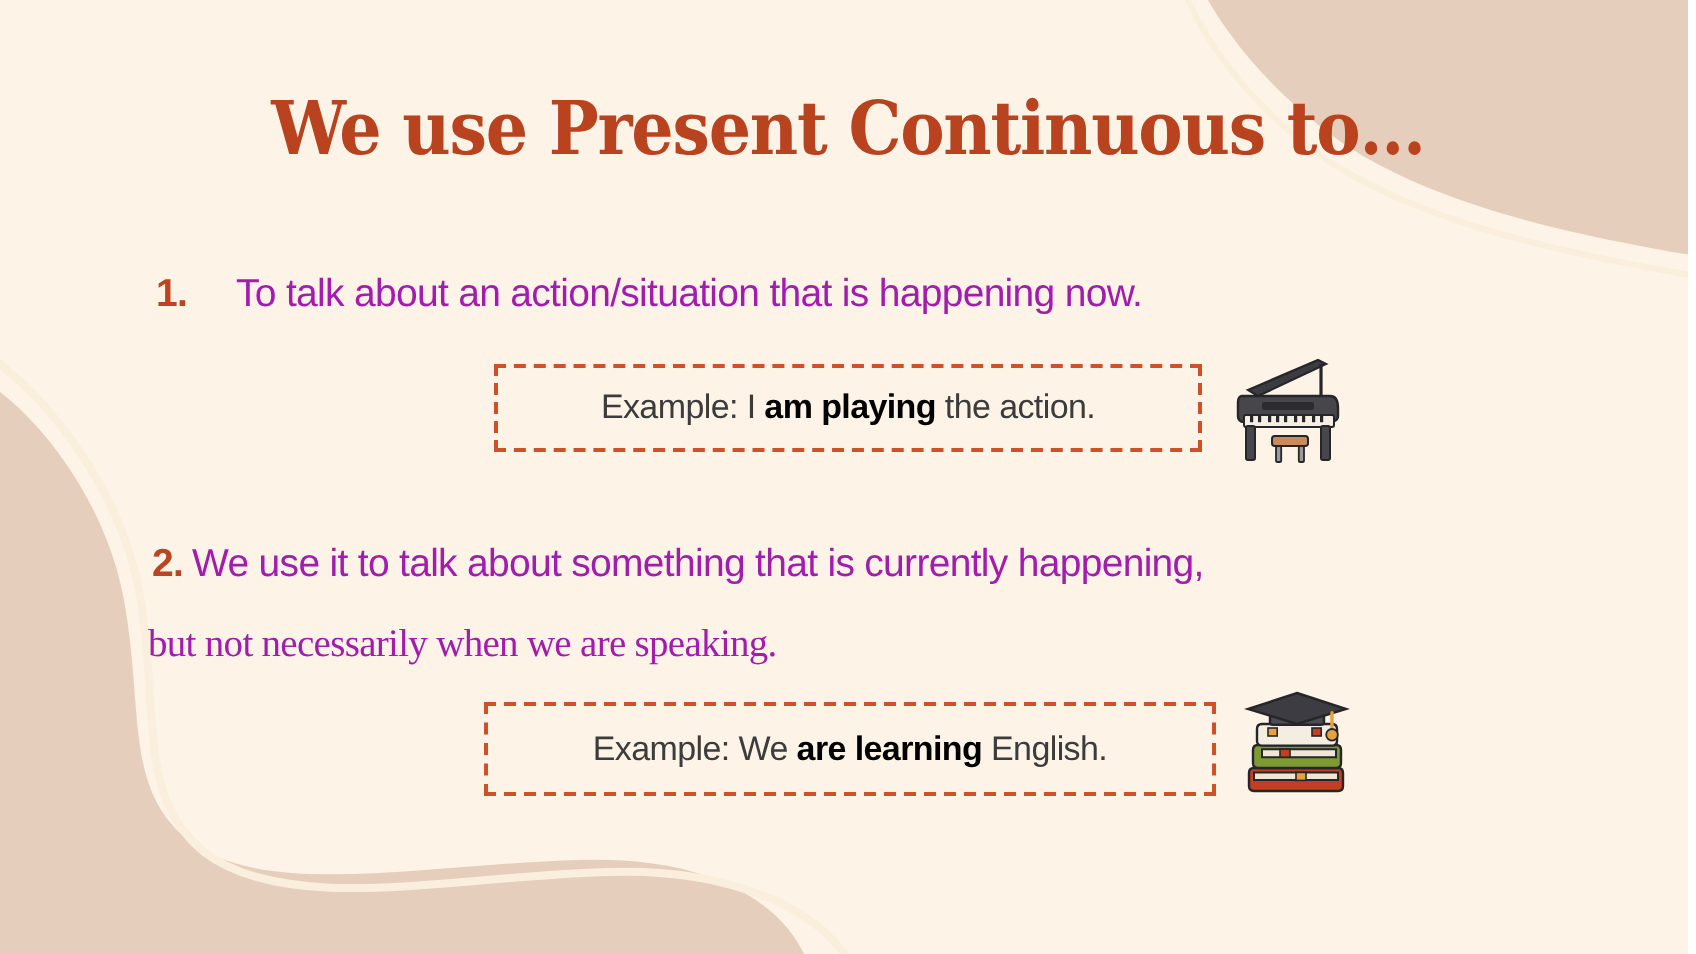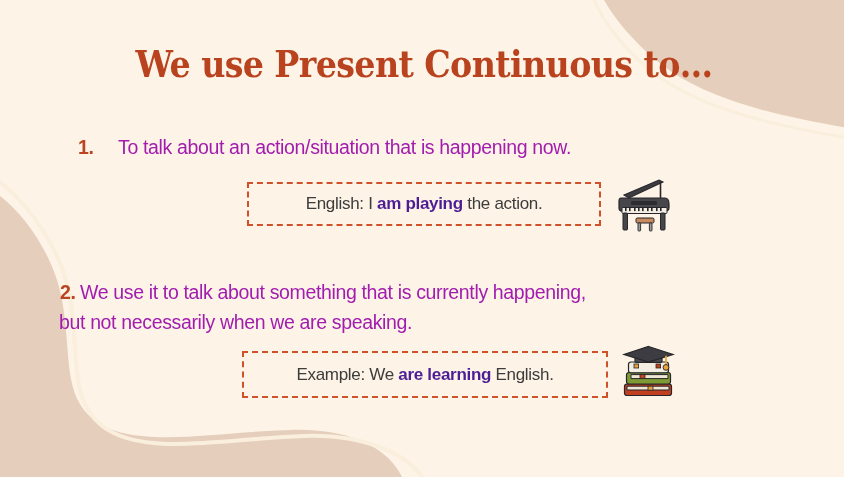--- a/index.html
+++ b/index.html
@@ -82,48 +82,48 @@
     align-items: baseline;
   }
   #item-1-num {
     width: 40px;
     flex: none;
   }
 
   
   #item-2 {
     position: absolute;
-    left: 60px;
+    left: 76px;
     top: 273px;
-    margin-top: 10px;
   }
   #item-2-line-2 {
     position: absolute;
-    left: 59px;
+    left: 74px;
     top: 313px;
+    font-family: Liberation Serif, serif;
   }
 
   
   .example-box {
     position: absolute;
     border: 2px dashed #CF5129;
     box-sizing: border-box;
     display: flex;
     align-items: center;
     justify-content: center;
   }
   .example-text {
     color: #3C3C3C;
     font-size: 17px;
     letter-spacing: -0.3px;
     white-space: nowrap;
   }
   .example-text b {
     font-weight: bold;
-    color: #4c1d95;
+    color: #000000;
   }
 
   #example-box-1 {
     left: 247px;
     top: 182px;
     width: 354px;
     height: 44px;
   }
   #example-box-2 {
     left: 242px;
@@ -179,21 +179,21 @@
   <div id="title">We use Present Continuous to…</div>
 
   <div id="content">
 
     <div id="item-1">
       <span id="item-1-num" class="body-text num">1.</span>
       <span class="body-text">To talk about an action/situation that is happening now.</span>
     </div>
 
     <div id="example-box-1" class="example-box">
-      <span class="example-text"><span>English: I </span><b>am playing</b><span> the action.</span></span>
+      <span class="example-text"><span>Example: I </span><b>am playing</b><span> the action.</span></span>
     </div>
 
     <svg id="piano-illustration" viewBox="0 0 62 56" aria-hidden="true">
 
       <path fill="#3C3C40" stroke="#26262A" stroke-width="1.1" d="M 9 18 L 44 3 L 48 5 L 14 21 Z"></path>
 
       <line x1="45.5" y1="5" x2="45.5" y2="22" stroke="#26262A" stroke-width="1.6"></line>
 
       <path fill="#46464B" stroke="#26262A" stroke-width="1.2" d="M 6 21 L 50 21 C 53 21, 54 24, 54 27 L 54 31
                C 54 33, 52 34, 50 34 L 7 34 C 5 34, 4 33, 4 31 L 4 24

